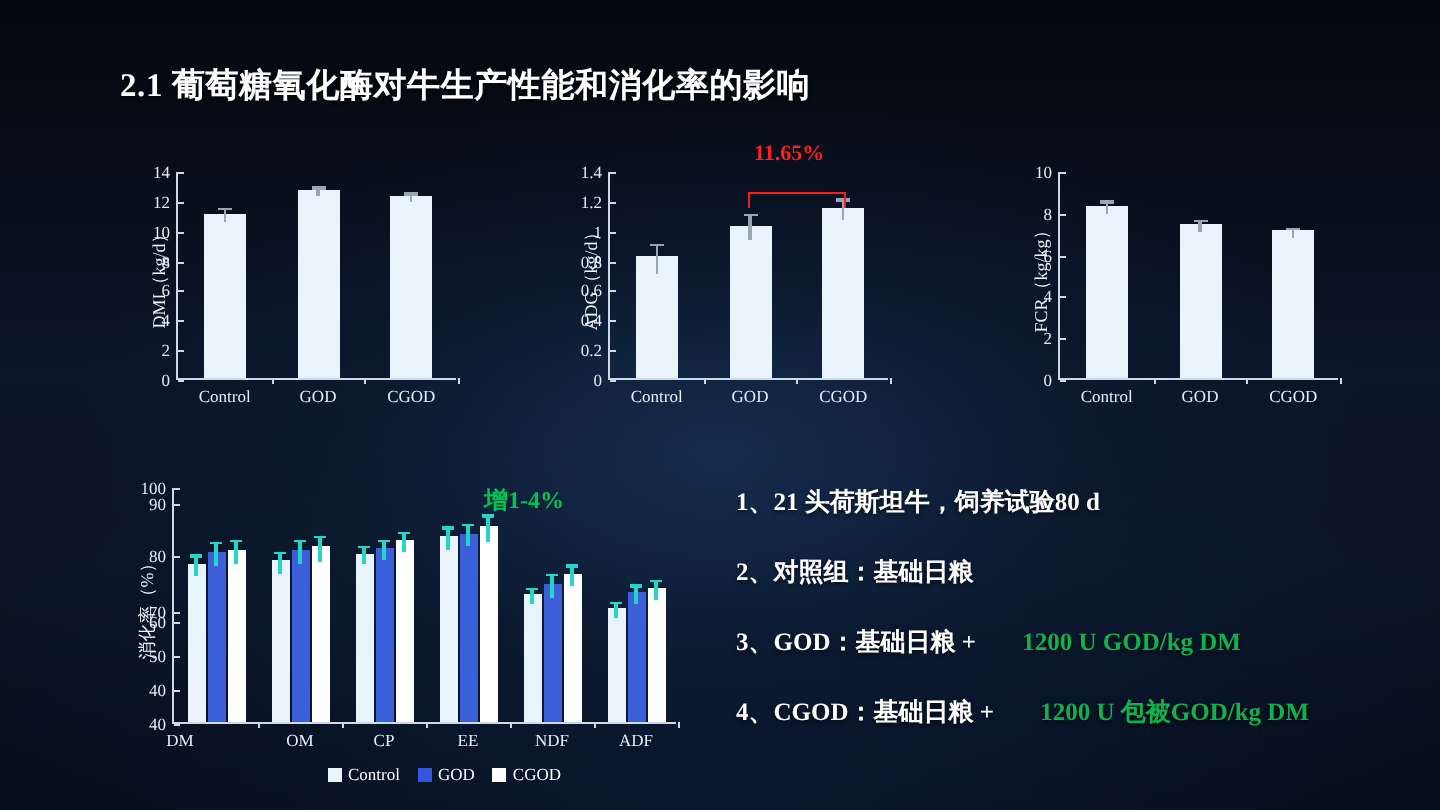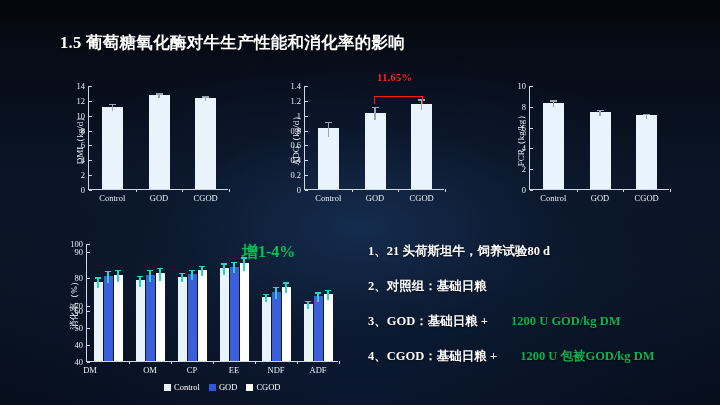--- a/index.html
+++ b/index.html
@@ -40,42 +40,42 @@
   .ylab{position:absolute;font-size:9px;color:#eef3fa;white-space:nowrap;
         transform-origin:50% 50%;transform:rotate(-90deg);}
   .bar{position:absolute;bottom:0;background:#e9f3fb;}
   .err{position:absolute;width:1.2px;background:#9aa6b5;}
   .errcap{position:absolute;height:1.2px;background:#9aa6b5;}
   .err.cyan{background:#25d5c8;}
   .errcap.cyan{background:#25d5c8;}
 
   .bracket{position:absolute;border:1.6px solid #ff1a1a;border-bottom:none;}
   .pctlab{position:absolute;color:#ff1f1f;font-weight:bold;font-size:11px;white-space:nowrap;}
-  .greenlab{position:absolute;color:#00c352;font-weight:bold;font-size:16px;white-space:nowrap;}
+  .greenlab{position:absolute;color:#00c352;font-weight:bold;font-size:12px;white-space:nowrap;}
 
   .legend{position:absolute;display:flex;gap:9px;align-items:center;
           font-size:8.5px;color:#ffffff;}
   .legend .li{display:flex;align-items:center;gap:3px;}
   .sw{width:7px;height:7px;display:inline-block;}
   .sw.pale{background:#e9f3fb;}
   .sw.blue{background:#2f57d8;}
   .sw.white{background:#ffffff;}
 
   
   .bullets{position:absolute;left:368px;top:243px;width:340px;}
   .bullet{font-size:12.5px;font-weight:bold;color:#ffffff;margin-bottom:18px;
           white-space:nowrap;text-shadow:0 1px 2px rgba(0,0,0,.6);}
   .bullet .green{color:#11b24e;margin-left:20px;}
 </style>
 </head>
 <body>
 
 <div id="slide">
 
-  <div class="title">1.5  葡萄糖氧化酶对牛生产性能和消化率的影响</div>
+  <div class="title">2.1  葡萄糖氧化酶对牛生产性能和消化率的影响</div>
 
   <div class="chart" id="chart-dmi" style="left:46px;  top:78px;  width:190px; height:132px;">
       <div class="plot" style="inset: 8px 8px 20px 42px;">
         <div class="ytick" style="top: 104px;">0</div>
         <div class="ytick" style="top: 89.1429px;">2</div>
         <div class="ytick" style="top: 74.2857px;">4</div>
         <div class="ytick" style="top: 59.4286px;">6</div>
         <div class="ytick" style="top: 44.5714px;">8</div>
         <div class="ytick" style="top: 29.7143px;">10</div>
         <div class="ytick" style="top: 14.8571px;">12</div>

